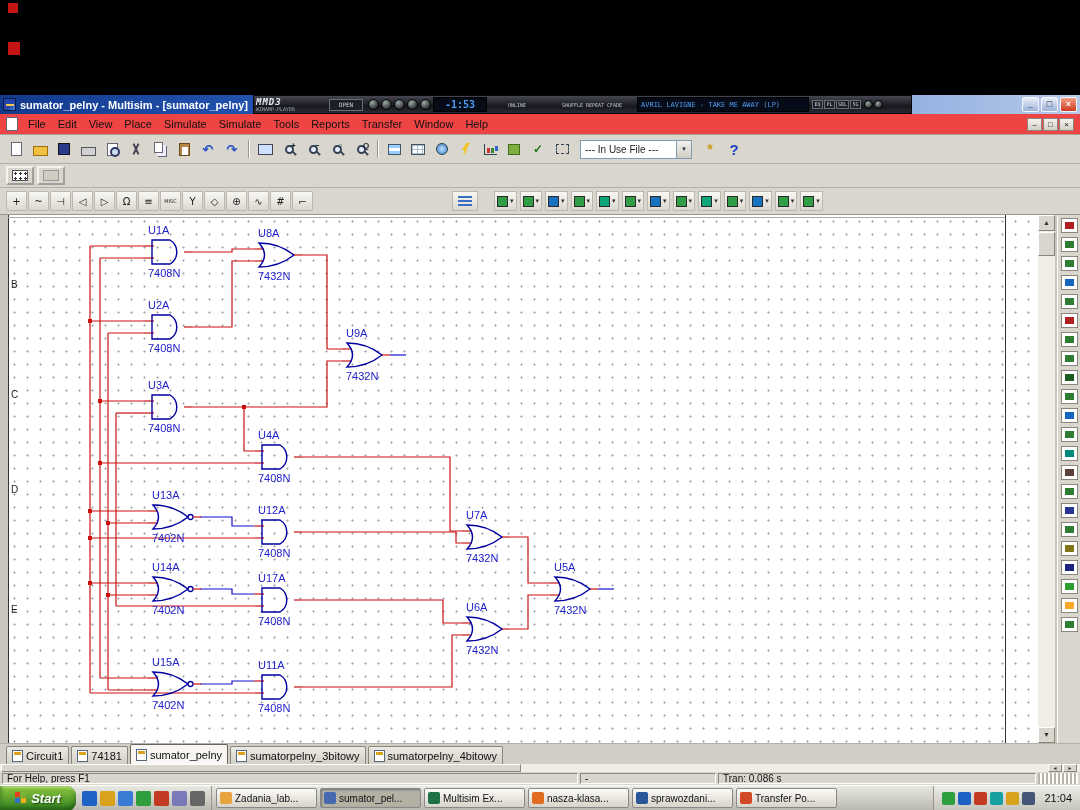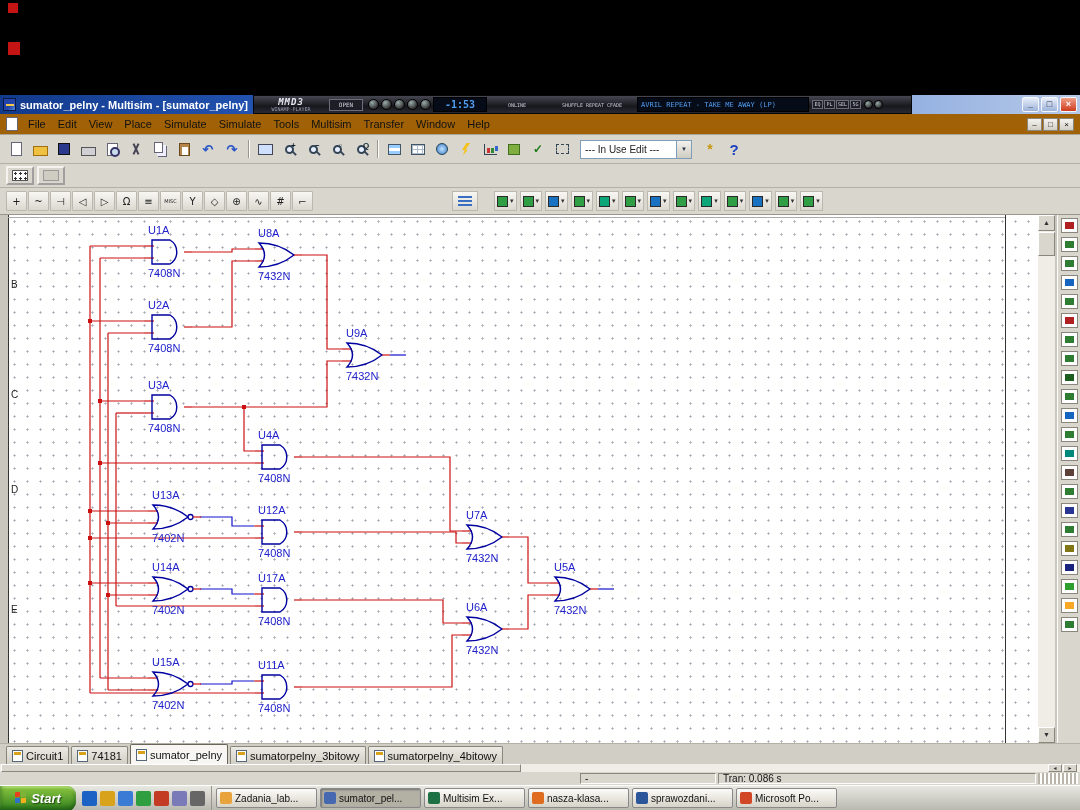--- a/index.html
+++ b/index.html
@@ -5,38 +5,38 @@
 *{margin:0;padding:0;box-sizing:border-box}
 html,body{width:1080px;height:810px}
 body{position:relative;font-family:"Liberation Sans",sans-serif;background:#000;overflow:hidden}
 #topstrip{left:0;top:0;width:1080px;height:95px;background:#000;position:absolute}
 .redsq{position:absolute;background:#c41414}
 #titlebar{position:absolute;left:0;top:95px;width:1080px;height:19px;background:linear-gradient(90deg,#123a8c 0%,#2a5ec0 35%,#7fa3dd 75%,#b7c9e8 100%);display:flex;align-items:center;padding:0 3px}
 #appicon{width:13px;height:13px;background:linear-gradient(135deg,#2244aa 60%,#5588dd);border:1px solid #0a1a44;position:relative;flex:none}
 #appicon::after{content:"";position:absolute;left:2px;top:5px;width:8px;height:2px;background:#f7c948}
 #apptitle{color:#fff;font-size:11px;font-weight:bold;margin-left:4px;white-space:nowrap}
 #player{position:absolute;left:253px;top:0;width:659px;height:19px;background:linear-gradient(#474752,#17171d 60%,#2a2a33);border:1px solid #05050a;display:flex;align-items:center;padding:0 2px;font-family:"DejaVu Sans Mono",monospace}
-.p-brand{width:70px;text-align:center;color:#e6e9f2;flex:none}
+.p-brand{width:70px;text-align:left;color:#e6e9f2;flex:none}
 .p-brand .b1{font-size:9px;font-weight:bold;font-style:italic;line-height:9px;letter-spacing:1px;display:block}
 .p-brand .b2{font-size:5px;color:#9aa0b4;line-height:5px;display:block}
 .p-open{flex:none;width:34px;height:12px;border:1px solid #6a6e7c;background:#1d1e26;color:#cfd3dd;font-size:6px;line-height:10px;text-align:center;margin:0 3px}
 .p-knobs{display:flex;gap:2px;flex:none;margin:0 2px}
 .p-knob{width:11px;height:11px;border-radius:50%;background:radial-gradient(circle at 35% 30%,#9aa,#333 70%);border:1px solid #000}
 .p-lcd{flex:none;height:15px;background:#060b18;border:1px solid #000;color:#4f9cf0;display:flex;align-items:center;padding:0 3px}
 .p-time{width:54px;font-size:10px;font-weight:bold;justify-content:center}
 .p-stack{flex:none;width:56px;text-align:center;color:#c5cad6;font-size:5px;line-height:6px;margin:0 2px}
 .p-modes{width:86px}
 .p-track{width:172px;font-size:7px;white-space:nowrap;overflow:hidden}
 .p-eq{display:flex;align-items:center;gap:1px;margin-left:3px}
 .p-eqb{min-width:11px;height:9px;border:1px solid #6a6e7c;background:#1d1e26;color:#cfd3dd;font-size:5px;line-height:7px;text-align:center;padding:0 1px}
 .p-knob.small{width:9px;height:9px}
 #win-buttons{margin-left:auto;display:flex}
 .wbtn{width:17px;height:15px;margin-left:2px;border:1px solid #f4f6fb;border-radius:2px;background:linear-gradient(#e8eefa,#9db3da);font-size:9px;line-height:12px;text-align:center;color:#223;font-weight:bold}
 .wbtn.close{background:linear-gradient(#f0a088,#cf3b1e);color:#fff}
-#menubar{position:absolute;left:0;top:114px;width:1080px;height:21px;background:#a16207;border-bottom:1px solid #a8a49a;display:flex;align-items:center;padding:0 2px;font-size:11px;color:#111}
+#menubar{position:absolute;left:0;top:114px;width:1080px;height:21px;background:#ef4444;border-bottom:1px solid #a8a49a;display:flex;align-items:center;padding:0 2px;font-size:11px;color:#111}
 #docicon{width:12px;height:14px;background:#fff;border:1px solid #667;margin:0 4px;flex:none}
 .menu-item{padding:2px 6px}
 #mdi-buttons{margin-left:auto;display:flex;margin-right:4px}
 .mdibtn{width:15px;height:13px;margin-left:1px;border:1px solid #8a867c;background:linear-gradient(#f4f3ef,#d2cfc6);font-size:8px;line-height:11px;text-align:center}
 #toolbar1{position:absolute;left:0;top:135px;width:1080px;height:29px;background:#d9d6ce;border-bottom:1px solid #b4b0a6;display:flex;align-items:center;padding:0 4px}
 #tb1-left,#tb1-right{display:flex;align-items:center}
 .tbtn{width:22px;height:21px;position:relative;display:flex;align-items:center;justify-content:center;margin:0 1px}
 .tbtn i{display:block;position:relative}
 .tsep{width:1px;height:18px;background:#9a968c;margin:0 4px;box-shadow:1px 0 0 #fdfdfb}
 .ic-page i{width:11px;height:14px;background:#fff;border:1px solid #667}
@@ -144,21 +144,21 @@
     <span class="p-knobs">
       <span class="p-knob"></span>
       <span class="p-knob"></span>
       <span class="p-knob"></span>
       <span class="p-knob"></span>
       <span class="p-knob"></span>
     </span>
     <span class="p-lcd p-time">-1:53</span>
     <span class="p-stack">ONLINE</span>
     <span class="p-stack p-modes">SHUFFLE REPEAT CFADE</span>
-    <span class="p-lcd p-track">AVRIL REPEAT - TAKE ME AWAY (LP)</span>
+    <span class="p-lcd p-track">AVRIL LAVIGNE - TAKE ME AWAY (LP)</span>
     <span class="p-eq" id="eq-btns">
         <span class="p-eqb">EQ</span>
         <span class="p-eqb">PL</span>
         <span class="p-eqb">SEL</span>
         <span class="p-eqb">5G</span>
       </span>
     <span class="p-eq">
       <span class="p-knob small"></span>
       <span class="p-knob small"></span>
     </span>
@@ -173,21 +173,21 @@
 <div id="menubar">
   <span id="docicon"></span>
   <span id="menu-items" style="display:flex">
       <span class="menu-item">File</span>
       <span class="menu-item">Edit</span>
       <span class="menu-item">View</span>
       <span class="menu-item">Place</span>
       <span class="menu-item">Simulate</span>
       <span class="menu-item">Simulate</span>
       <span class="menu-item">Tools</span>
-      <span class="menu-item">Multisim</span>
+      <span class="menu-item">Reports</span>
       <span class="menu-item">Transfer</span>
       <span class="menu-item">Window</span>
       <span class="menu-item">Help</span>
     </span>
   <span id="mdi-buttons">
       <span class="mdibtn">–</span>
       <span class="mdibtn">□</span>
       <span class="mdibtn">×</span>
     </span>
 </div>
@@ -265,21 +265,21 @@
       </span>
       <span class="tbtn ic-check">
         <i></i>
         <b>✓</b>
       </span>
       <span class="tbtn ic-region">
         <i></i>
       </span>
     </span>
   <span id="inuse">
-    <span>--- In Use Edit ---</span>
+    <span>--- In Use File ---</span>
     <span class="arr">▼</span>
   </span>
   <span id="tb1-right">
       <span class="tbtn ic-spark">
         <i></i>
         <b>*</b>
       </span>
       <span class="tbtn ic-help">
         <i></i>
         <b>?</b>
@@ -608,20 +608,21 @@
     </span>
 </div>
 
 <div id="hscroll">
   <span id="hthumb"></span>
   <span class="harr" style="left:1048px">◄</span>
   <span class="harr" style="left:1063px">►</span>
 </div>
 
 <div id="statusbar">
+  <span class="spanel" style="left:2px;width:576px">For Help, press F1</span>
   <span class="spanel" style="left:580px;width:136px">-</span>
   <span class="spanel" style="left:718px;width:318px">Tran: 0.086 s</span>
   <span id="grip"></span>
 </div>
 
 <div id="taskbar">
   <span id="startbtn">
     <span id="startflag">
         <i></i>
         <i></i>
@@ -655,16 +656,27 @@
       <span class="task">
         <i style="background: rgb(224, 108, 31);"></i>
         <b>nasza-klasa...</b>
       </span>
       <span class="task">
         <i style="background: rgb(43, 87, 154);"></i>
         <b>sprawozdani...</b>
       </span>
       <span class="task">
         <i style="background: rgb(210, 71, 38);"></i>
-        <b>Microsoft Po...</b>
-      </span>
-    </span>
+        <b>Transfer Po...</b>
+      </span>
+    </span>
+  <span id="tray">
+    <span id="tray-icons" style="display:flex;gap:3px">
+        <span class="trayicon" style="background: rgb(46, 158, 63);"></span>
+        <span class="trayicon" style="background: rgb(28, 98, 197);"></span>
+        <span class="trayicon" style="background: rgb(194, 59, 34);"></span>
+        <span class="trayicon" style="background: rgb(22, 160, 160);"></span>
+        <span class="trayicon" style="background: rgb(216, 162, 26);"></span>
+        <span class="trayicon" style="background: rgb(68, 85, 119);"></span>
+      </span>
+    <span id="clock">21:04</span>
+  </span>
 </div>
 
 </body></html>

